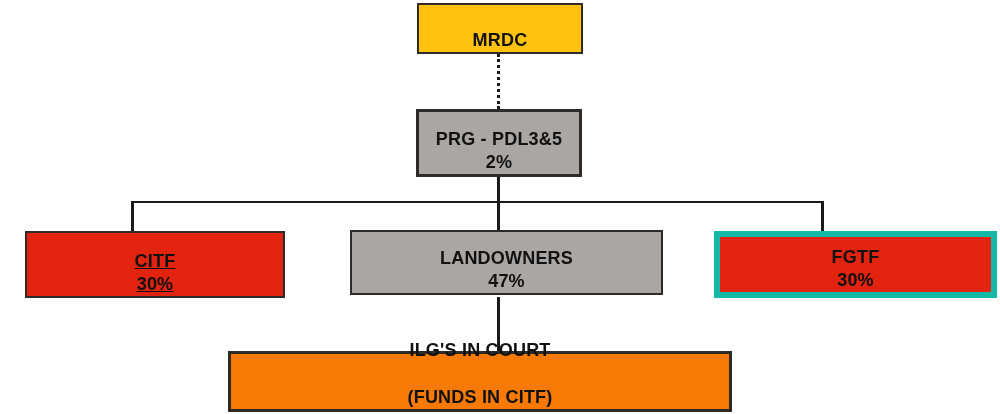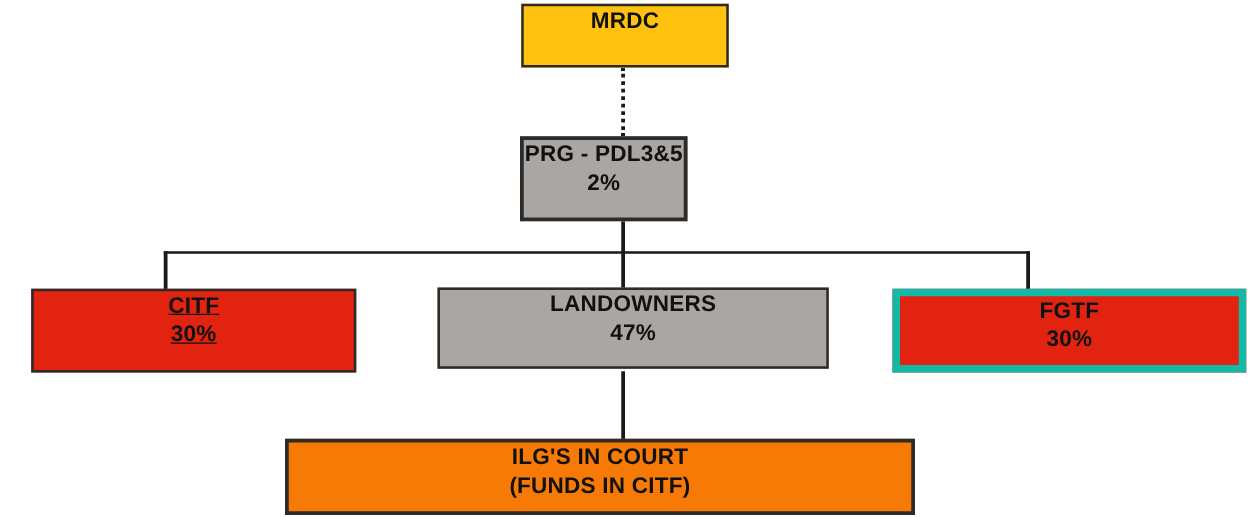--- a/index.html
+++ b/index.html
@@ -14,35 +14,35 @@
     background: #ffffff;
     font-family: "Liberation Sans", "DejaVu Sans", sans-serif;
     overflow: hidden;
   }
   .node {
     position: absolute;
     box-sizing: border-box;
     display: flex;
     flex-direction: column;
     align-items: center;
-    justify-content: flex-start;
+    justify-content: flex-end;
     text-align: center;
     font-weight: bold;
     font-size: 18px;
     line-height: 23px;
     color: #111111;
     letter-spacing: 0.2px;
   }
   .node-mrdc {
     left: 417px; top: 3px; width: 166px; height: 51px;
     background: #FFC20E;
     border: 2px solid #2D2A28;
   }
   .node-prg {
-    left: 416px; top: 109px; width: 134px; height: 68px;
+    left: 416px; top: 109px; width: 166px; height: 68px;
     background: #A9A6A3;
     border: 3px solid #2D2A28;
   }
   .node-citf {
     left: 25px; top: 231px; width: 260px; height: 67px;
     background: #E1230F;
     border: 2px solid #2D2A28;
     text-decoration: underline;
   }
   .node-landowners {
@@ -52,20 +52,21 @@
   }
   .node-fgtf {
     left: 714px; top: 231px; width: 283px; height: 67px;
     background: #E1230F;
     border: 6px solid #14b8a6;
   }
   .node-ilgs {
     left: 228px; top: 351px; width: 504px; height: 61px;
     background: #F67A05;
     border: 3px solid #2D2A28;
+    gap: 24px;
   }
   .line {
     position: absolute;
     box-sizing: border-box;
   }
   .line-dotted-v {
     left: 497px; top: 54px; width: 0; height: 55px;
     border-left: 3px dotted #1A1A1A;
   }
   .line-v-prg {

